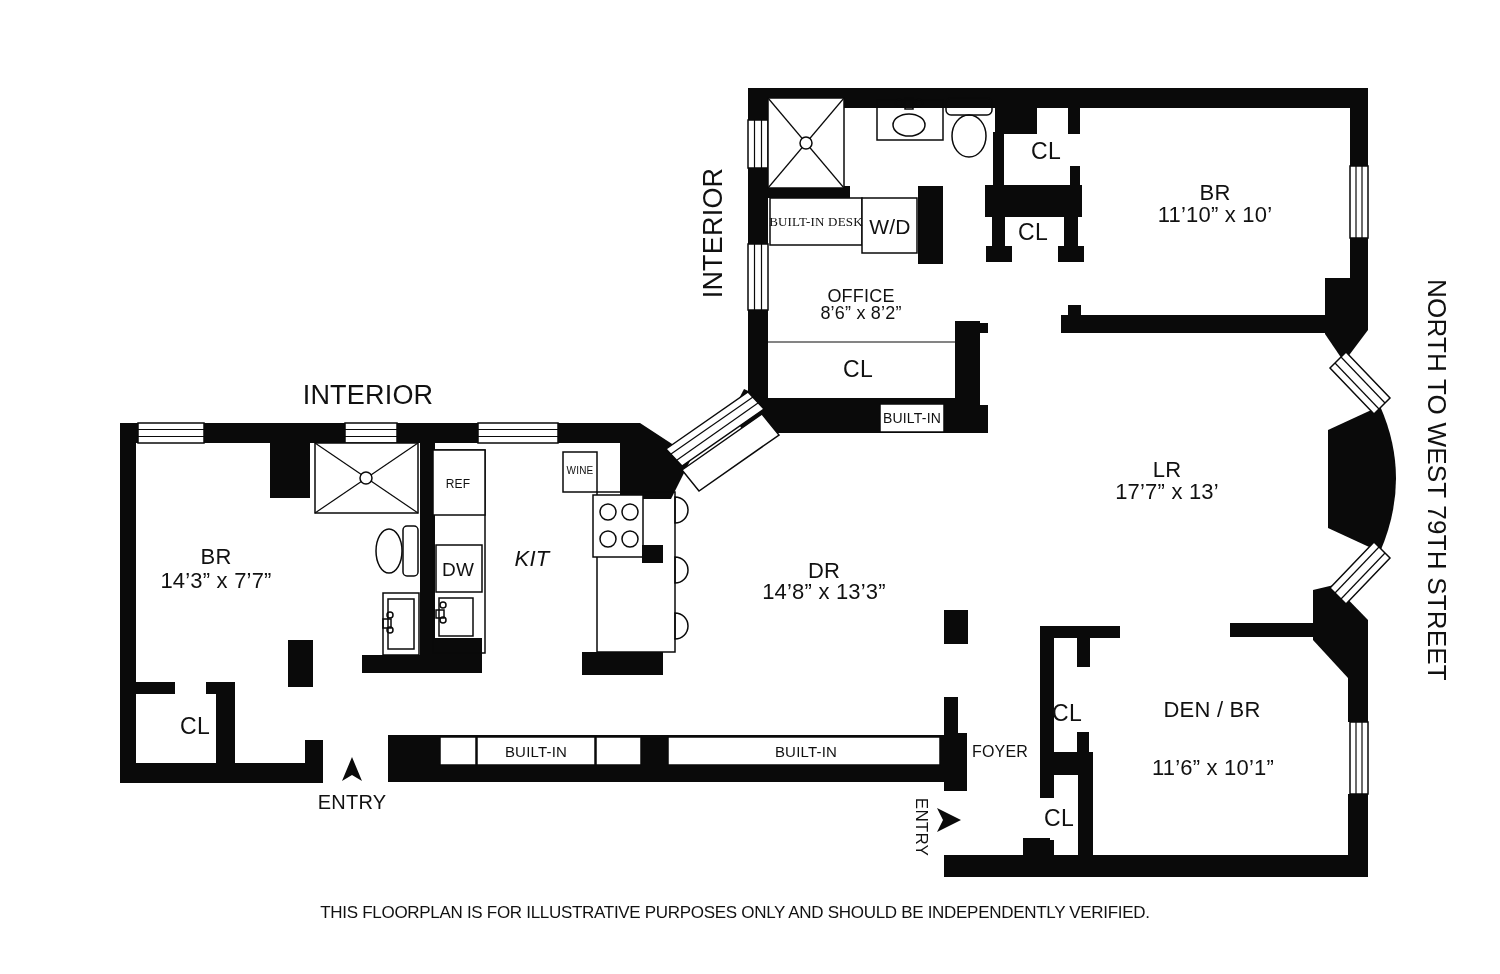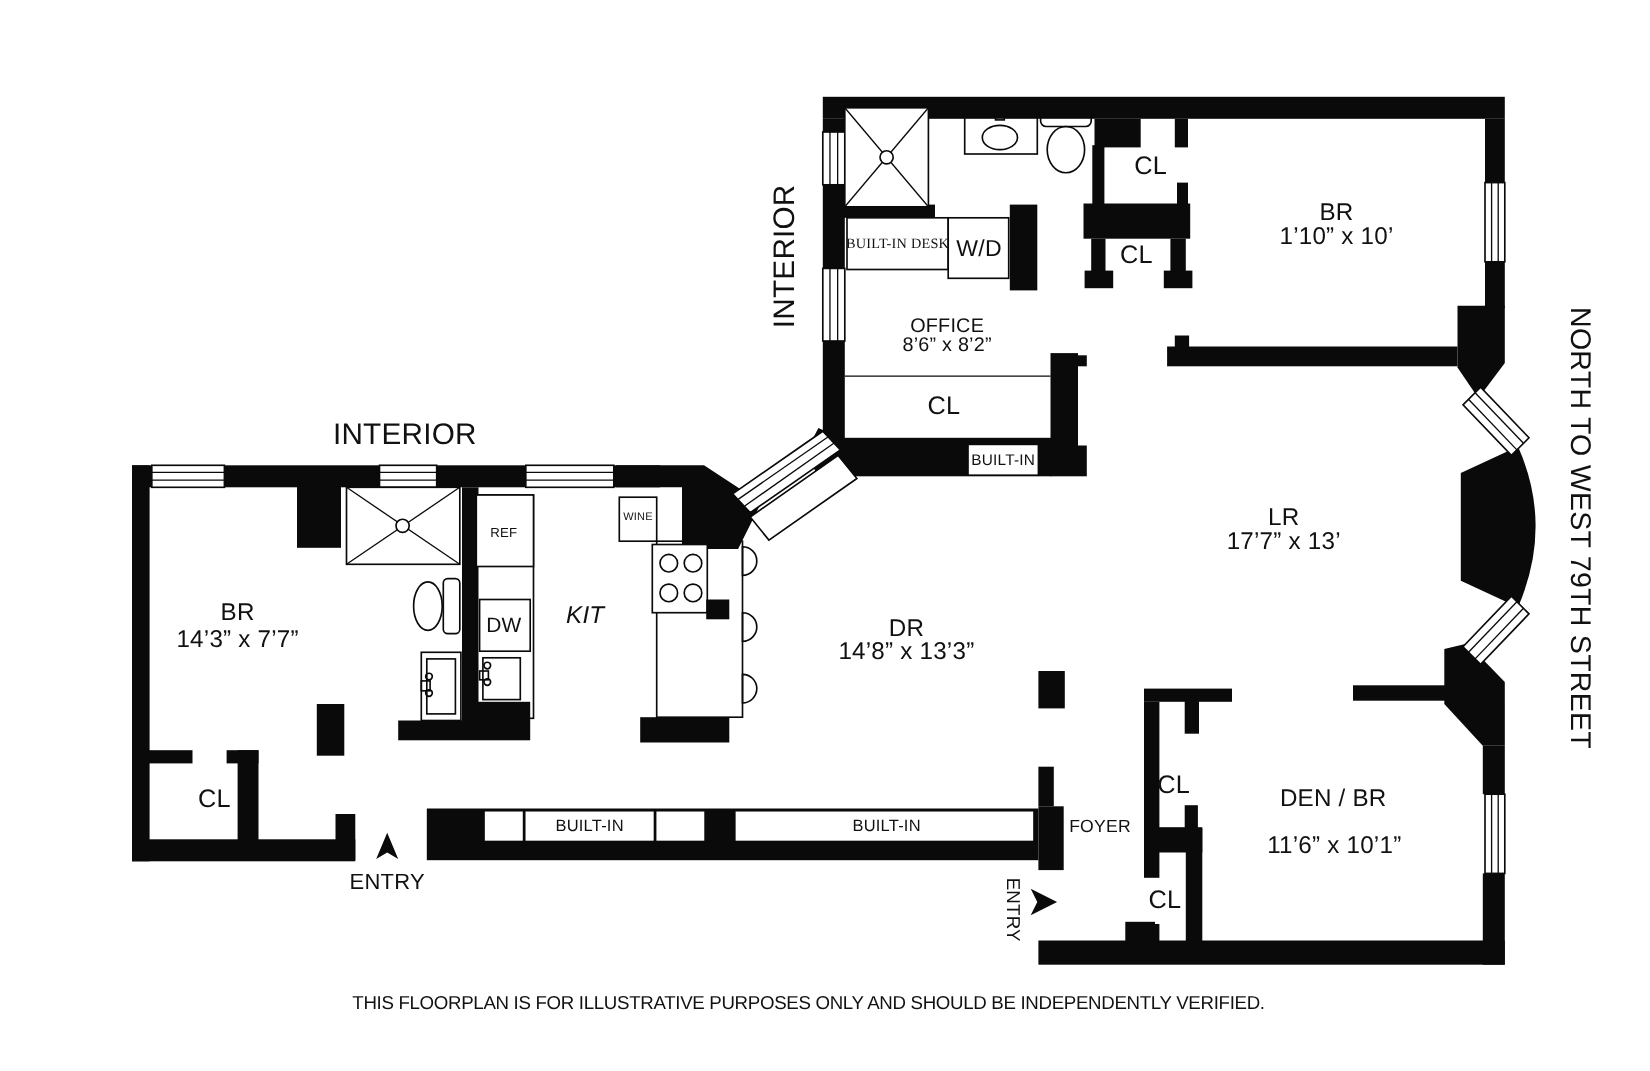--- a/index.html
+++ b/index.html
@@ -221,30 +221,30 @@
       <polygon class="wl" points="352,757 362,781 352,775 342,781"></polygon>
       <polygon class="wl" points="937,808 961,820 937,832 943,820"></polygon>
     </g>
   </svg>
 
   <div class="lbl v-up" style="left:713px;top:233px;font-size:27px;">INTERIOR</div>
   <div class="lbl" style="left:368px;top:395px;font-size:27px;">INTERIOR</div>
   <div class="lbl v-down" style="left:1437px;top:480px;font-size:26px;">NORTH TO WEST 79TH STREET</div>
 
   <div class="lbl" style="left:1215px;top:193px;font-size:22px;">BR</div>
-  <div class="lbl" style="left:1215px;top:215px;font-size:22px;">1’10” x 10’</div>
+  <div class="lbl" style="left:1215px;top:215px;font-size:22px;">11’10” x 10’</div>
   <div class="lbl" style="left:861px;top:296px;font-size:18px;">OFFICE</div>
   <div class="lbl" style="left:861px;top:313px;font-size:18px;">8’6” x 8’2”</div>
   <div class="lbl" style="left:1167px;top:470px;font-size:22px;">LR</div>
   <div class="lbl" style="left:1167px;top:492px;font-size:22px;">17’7” x 13’</div>
   <div class="lbl" style="left:216px;top:557px;font-size:22px;">BR</div>
   <div class="lbl" style="left:216px;top:581px;font-size:22px;">14’3” x 7’7”</div>
   <div class="lbl" style="left:824px;top:571px;font-size:22px;">DR</div>
   <div class="lbl" style="left:824px;top:592px;font-size:22px;">14’8” x 13’3”</div>
-  <div class="lbl" style="left:1212px;top:726px;font-size:22px;">DEN / BR</div>
+  <div class="lbl" style="left:1212px;top:710px;font-size:22px;">DEN / BR</div>
   <div class="lbl" style="left:1213px;top:768px;font-size:22px;">11’6” x 10’1”</div>
   <div class="lbl" style="left:532px;top:559px;font-size:22px;font-style:italic;">KIT</div>
   <div class="lbl" style="left:1000px;top:752px;font-size:16px;">FOYER</div>
 
   <div class="lbl" style="left:1046px;top:151px;font-size:23px;">CL</div>
   <div class="lbl" style="left:1033px;top:232px;font-size:23px;">CL</div>
   <div class="lbl" style="left:858px;top:369px;font-size:23px;">CL</div>
   <div class="lbl" style="left:195px;top:726px;font-size:23px;">CL</div>
   <div class="lbl" style="left:1067px;top:713px;font-size:23px;">CL</div>
   <div class="lbl" style="left:1059px;top:818px;font-size:23px;">CL</div>

